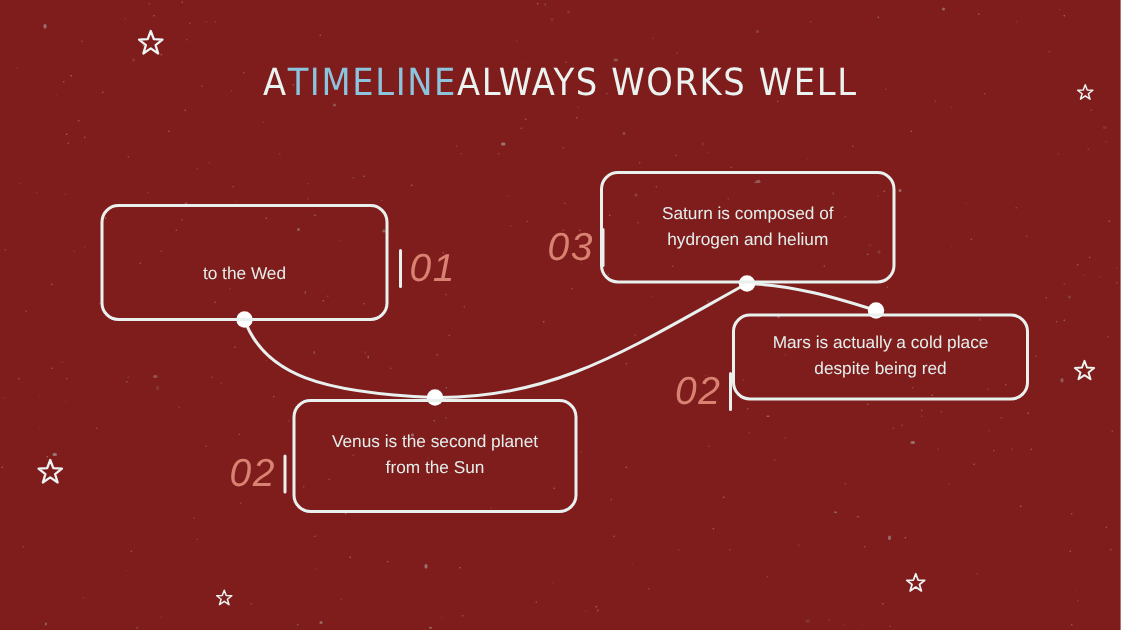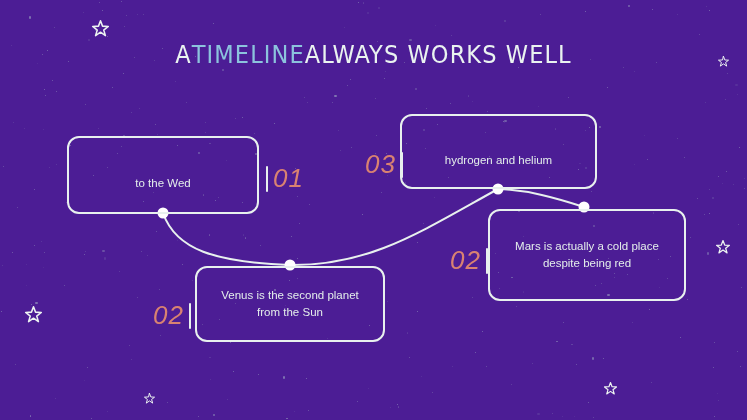--- a/index.html
+++ b/index.html
@@ -10,21 +10,21 @@
     width: 747px;
     height: 420px;
     overflow: hidden;
     font-family: "Liberation Sans", sans-serif;
   }
 
   #slide {
     position: relative;
     width: 747px;
     height: 420px;
-    background: #4c1d95;
+    background: #7f1d1d;
     overflow: hidden;
   }
 
   
   .specks {
     position: absolute;
     inset: 0;
     pointer-events: none;
   }
   .speck {
@@ -510,30 +510,30 @@
       <span>from the Sun</span>
     </span>
   </div>
   <div class="num left" style="left:153px; top:300px;">
     <span class="tick"></span>
     <span class="numtxt">02</span>
   </div>
 
   <div class="card" style="left:400px; top:114px; width:197px; height:75px;">
     <span class="card-text">
-      <br>
+      <span>Saturn is composed of</span><br>
       <span>hydrogen and helium</span>
     </span>
   </div>
   <div class="num left" style="left:365px; top:149px;">
     <span class="tick"></span>
     <span class="numtxt">03</span>
   </div>
 
-  <div class="card" style="left:488px; top:209px; width:198px; height:92px;">
+  <div class="card" style="left:488px; top:209px; width:198px; height:58px;">
     <span class="card-text">
       <span>Mars is actually a cold place</span><br>
       <span>despite being red</span>
     </span>
   </div>
   <div class="num left" style="left:450px; top:245px;">
     <span class="tick"></span>
     <span class="numtxt">02</span>
   </div>
 

